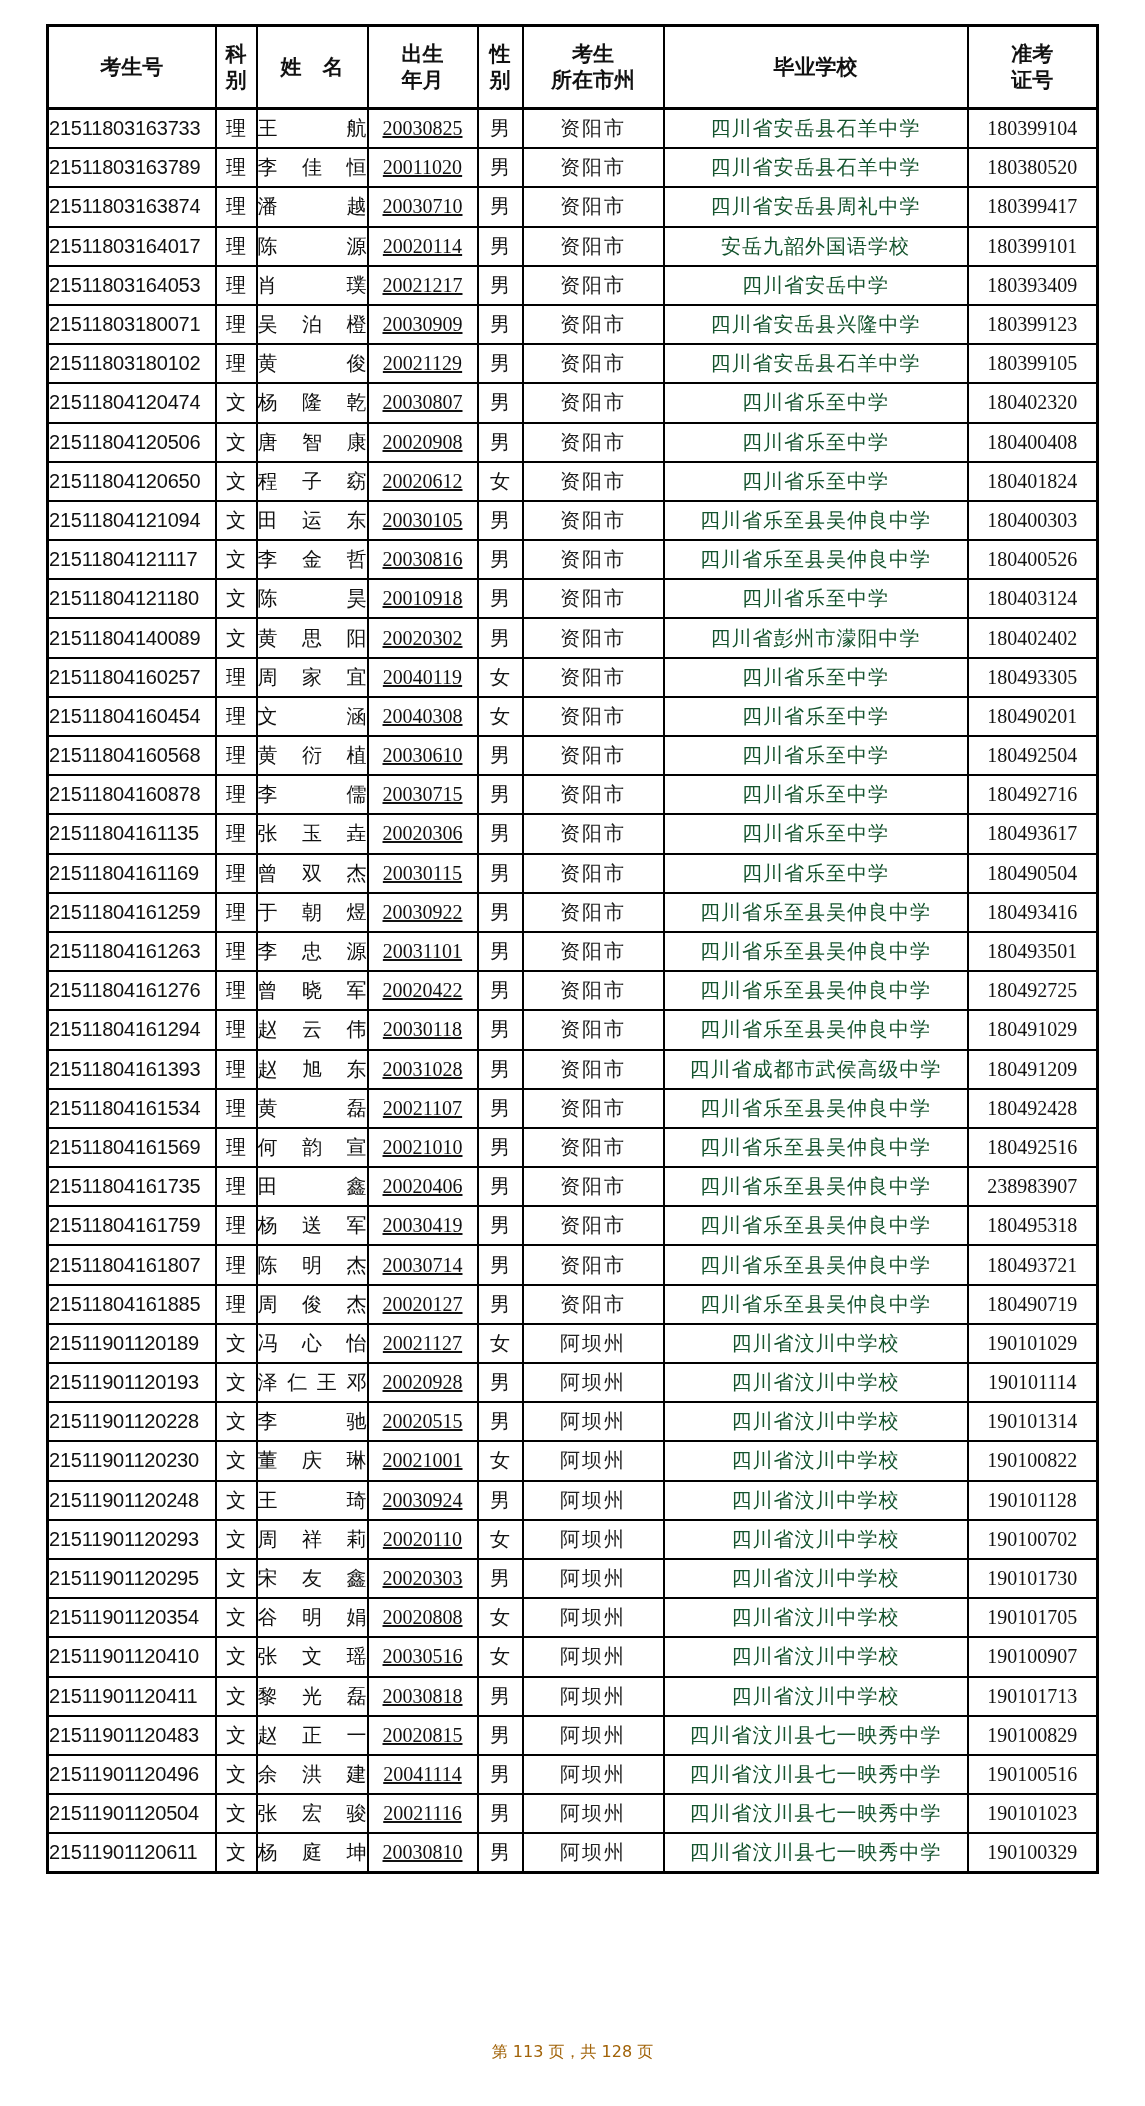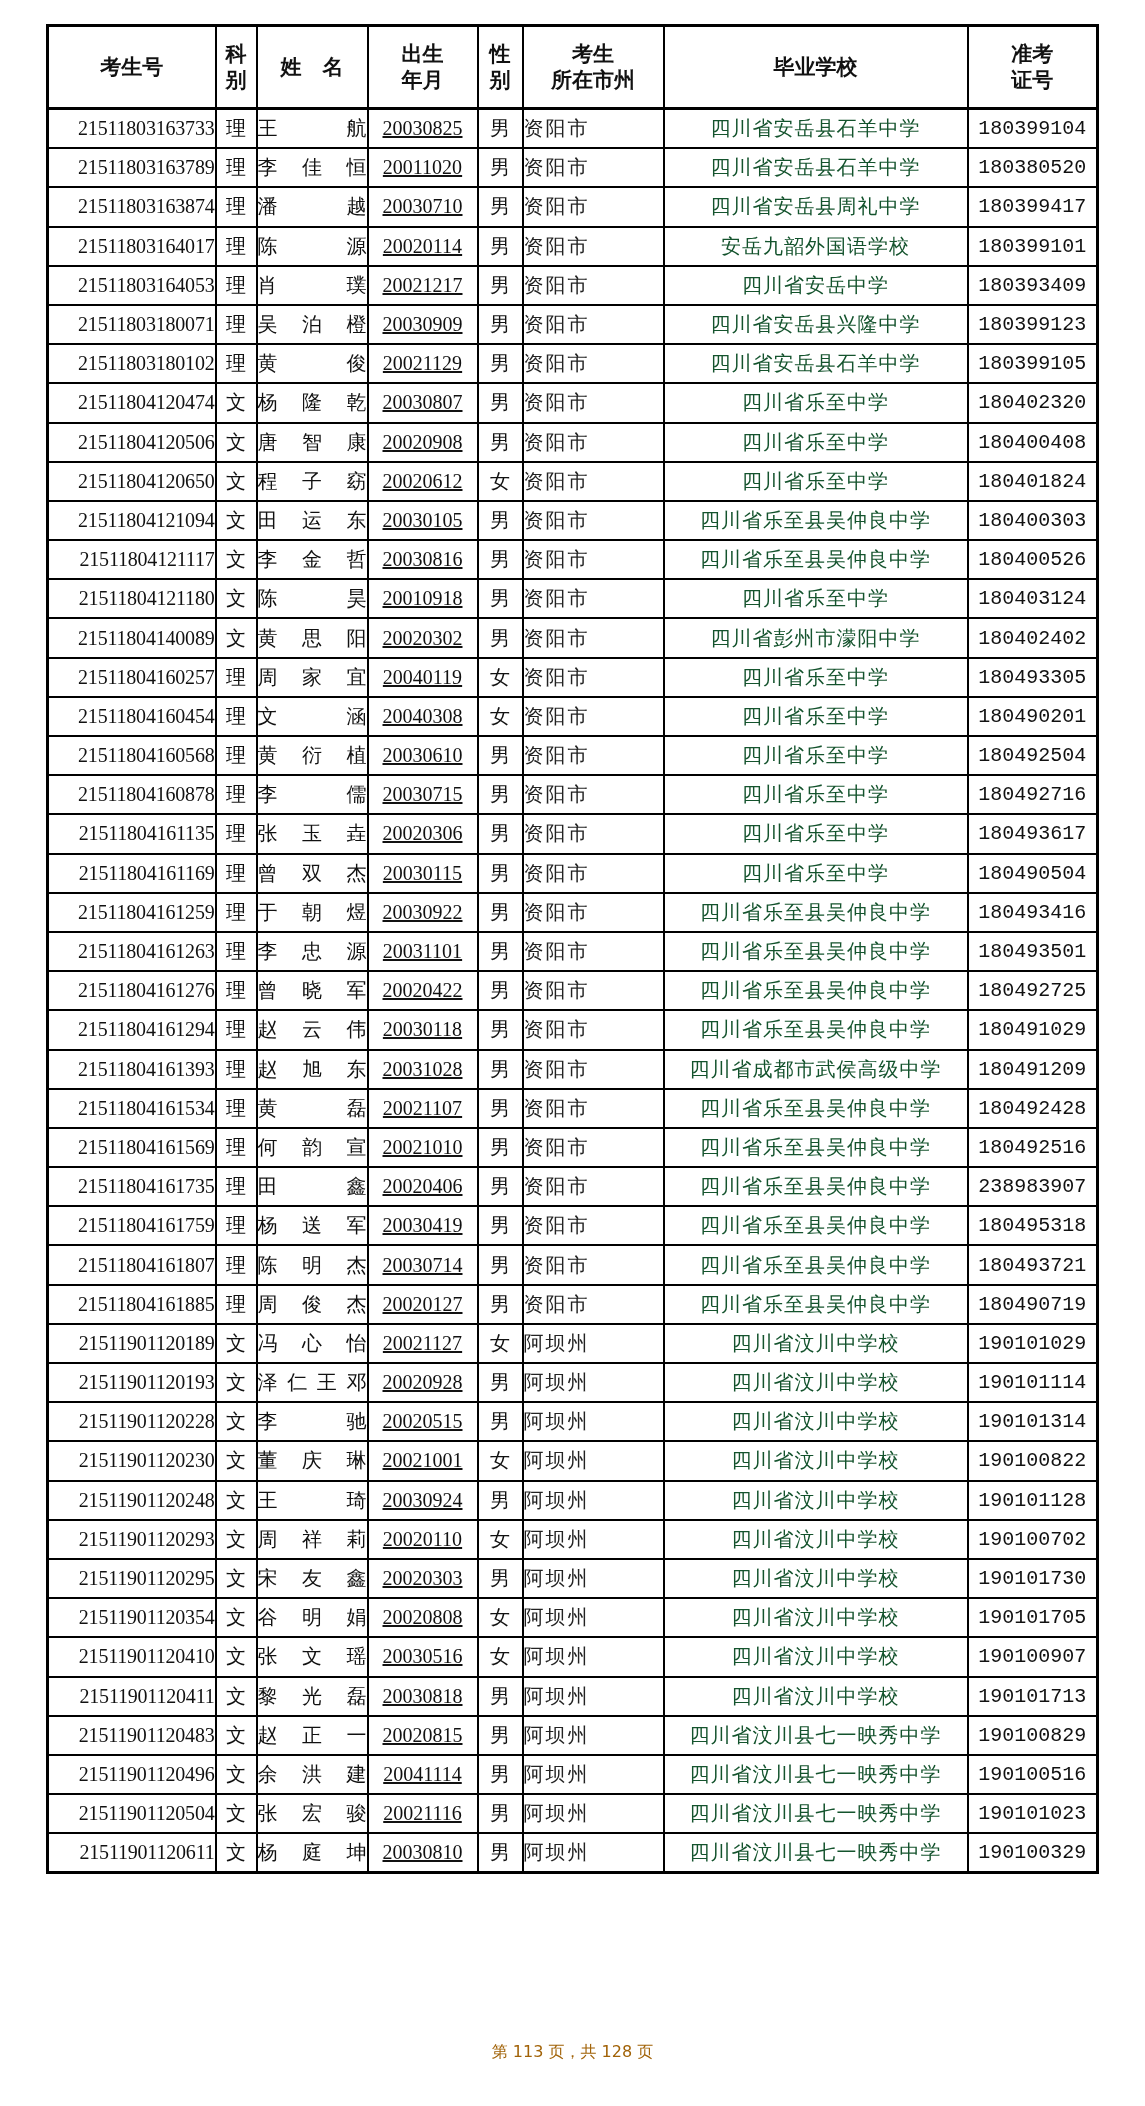--- a/index.html
+++ b/index.html
@@ -26,29 +26,29 @@
     line-height: 26px;
     text-align: center;
     vertical-align: middle;
   }
   table.roster thead tr { border-bottom: 3px solid #000; }
   table.roster tbody td {
     height: 37.2px;
     font-size: 20px;
     vertical-align: middle;
   }
-  td.c-id { text-align: right; padding-left: 4px; font-family: Liberation Serif, serif; font-size: 20px; letter-spacing: -0.2px; }
+  td.c-id { text-align: left; padding-left: 4px; font-family: Liberation Sans, sans-serif; font-size: 20px; letter-spacing: -0.2px; }
   td.c-subj { text-align: center; font-family: "DejaVu Sans", sans-serif; font-size: 20px; }
   td.c-name { padding: 0 4px 0 3px; font-family: "DejaVu Sans", sans-serif; font-size: 20px; }
   td.c-name .name-wrap { display: flex; justify-content: space-between; width: 100%; }
   td.c-birth { text-align: center; font-family: "Liberation Serif", "DejaVu Serif", serif; font-size: 20px; text-decoration: underline; }
   td.c-sex { text-align: center; font-family: "DejaVu Sans", sans-serif; font-size: 20px; }
-  td.c-city { font-family: "DejaVu Sans", sans-serif; font-size: 19px; color: #222; letter-spacing: 2px; }
+  td.c-city { text-align: center; font-family: "DejaVu Sans", sans-serif; font-size: 19px; color: #222; letter-spacing: 2px; }
   td.c-school { text-align: center; font-family: "DejaVu Sans", sans-serif; font-size: 19px; letter-spacing: 1px; color: #14532d; }
-  td.c-ticket { text-align: center; font-family: Liberation Mono, monospace; font-size: 20px; }
+  td.c-ticket { text-align: center; font-family: Liberation Serif, serif; font-size: 20px; }
   .footer {
     position: absolute; left: 0; width: 1145px; top: 2042px;
     text-align: center;
     font-family: "DejaVu Sans", "Liberation Sans", sans-serif;
     font-size: 16px; color: #a16207;
   }
 </style>
 </head>
 <body>
 

